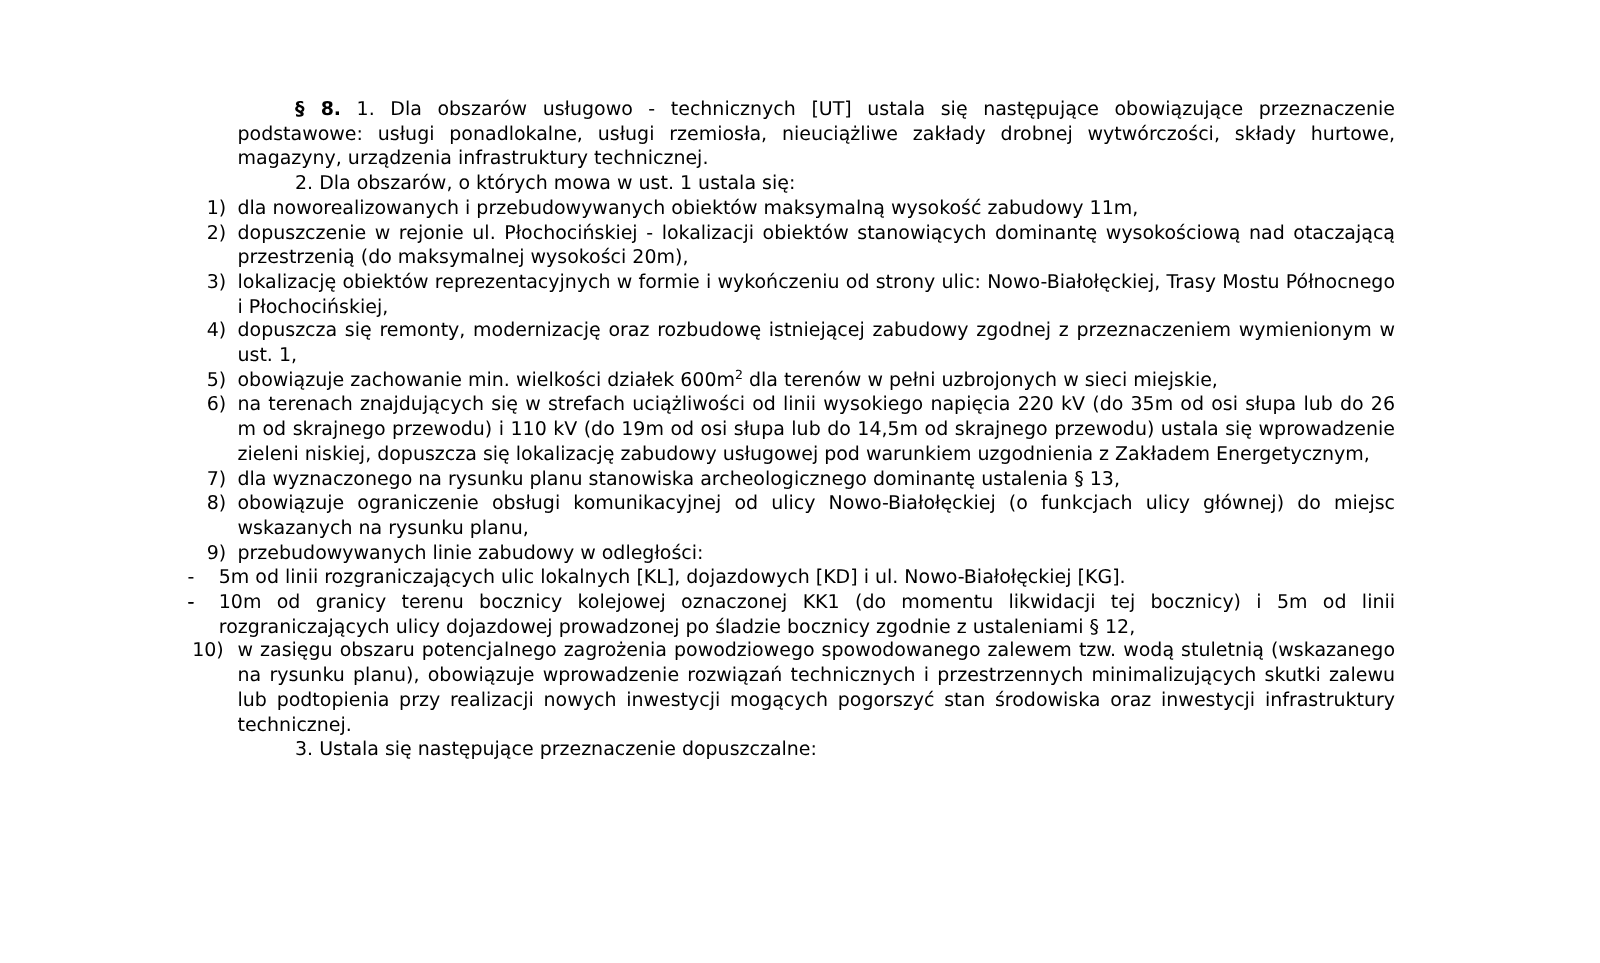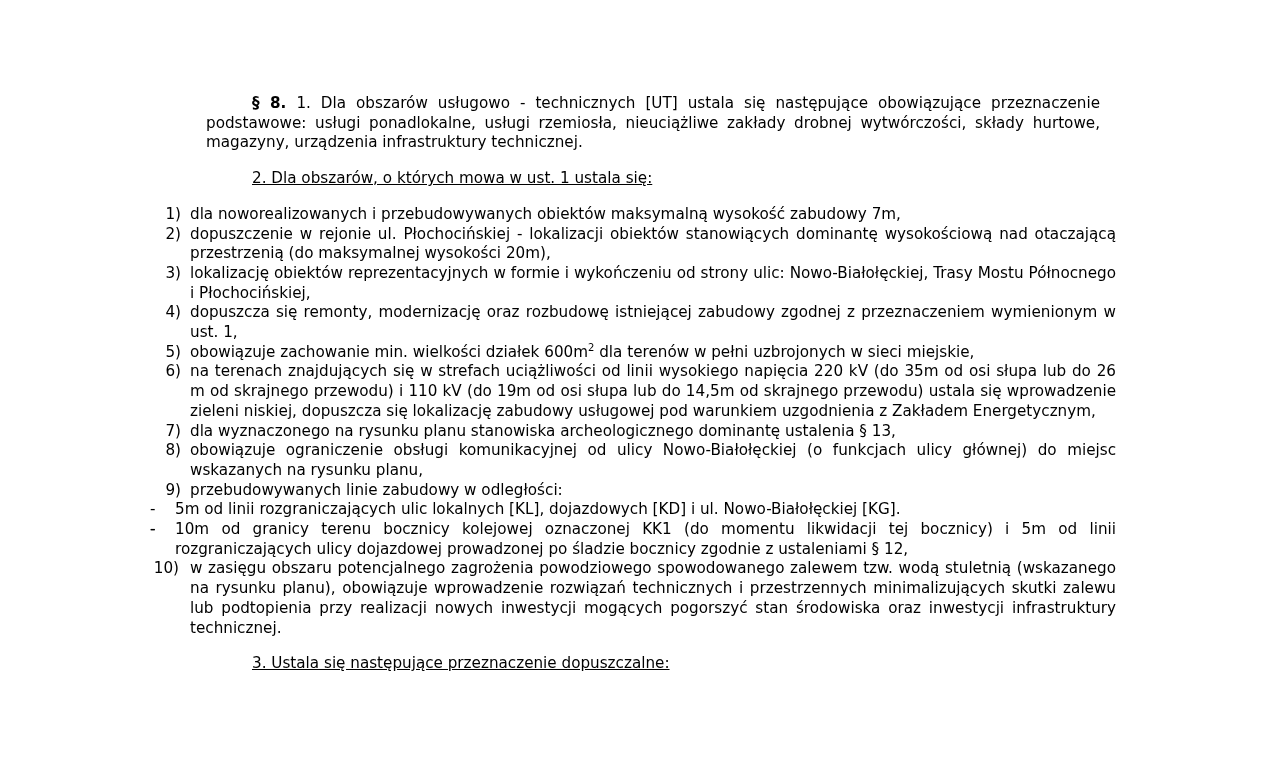--- a/index.html
+++ b/index.html
@@ -24,31 +24,30 @@
     position: absolute;
     left: 150px;
     top: 78px;
     width: 966px;
     font-size: 15.2px;
     line-height: 19.7px;
   }
 
   
   .para {
-    margin: 16px;
+    margin: 0;
     padding: 0 0 0 40px;
     text-align: justify;
     text-justify: inter-word;
   }
   .para.indent-first {
     text-indent: 46px;
   }
   .para.no-justify {
     text-align: left;
-    text-decoration: underline;
   }
   .sect {
     font-weight: bold;
   }
 
   
   .row {
     position: relative;
     padding-left: 40px;
     text-align: justify;
@@ -92,21 +91,21 @@
 
 <div class="page">
   <div class="doc-body">
 
     <p class="para indent-first"><span class="sect">§ 8.</span><span> 1. Dla obszarów usługowo - technicznych [UT] ustala się następujące obowiązujące przeznaczenie podstawowe: usługi ponadlokalne, usługi rzemiosła, nieuciążliwe zakłady drobnej wytwórczości, składy hurtowe, magazyny, urządzenia infrastruktury technicznej.</span></p>
 
     <p class="para indent-first no-justify"><span>2. Dla obszarów, o których mowa w ust. 1 ustala się:</span></p>
 
     <div class="row no-justify">
       <span class="marker">1)</span>
-      <span>dla nowo­realizowanych i przebudowywanych obiektów maksymalną wysokość zabudowy 7m,</span>
+      <span>dla nowo­realizowanych i przebudowywanych obiektów maksymalną wysokość zabudowy 11m,</span>
     </div>
 
     <div class="row">
       <span class="marker">2)</span>
       <span>dopuszczenie w rejonie ul. Płochocińskiej - lokalizacji obiektów stanowiących dominantę wysokościową nad otaczającą przestrzenią (do maksymalnej wysokości 20m),</span>
     </div>
 
     <div class="row">
       <span class="marker">3)</span>
       <span>lokalizację obiektów reprezentacyjnych w formie i wykończeniu od strony ulic: Nowo-Białołęckiej, Trasy Mostu Północnego i Płochocińskiej,</span>

